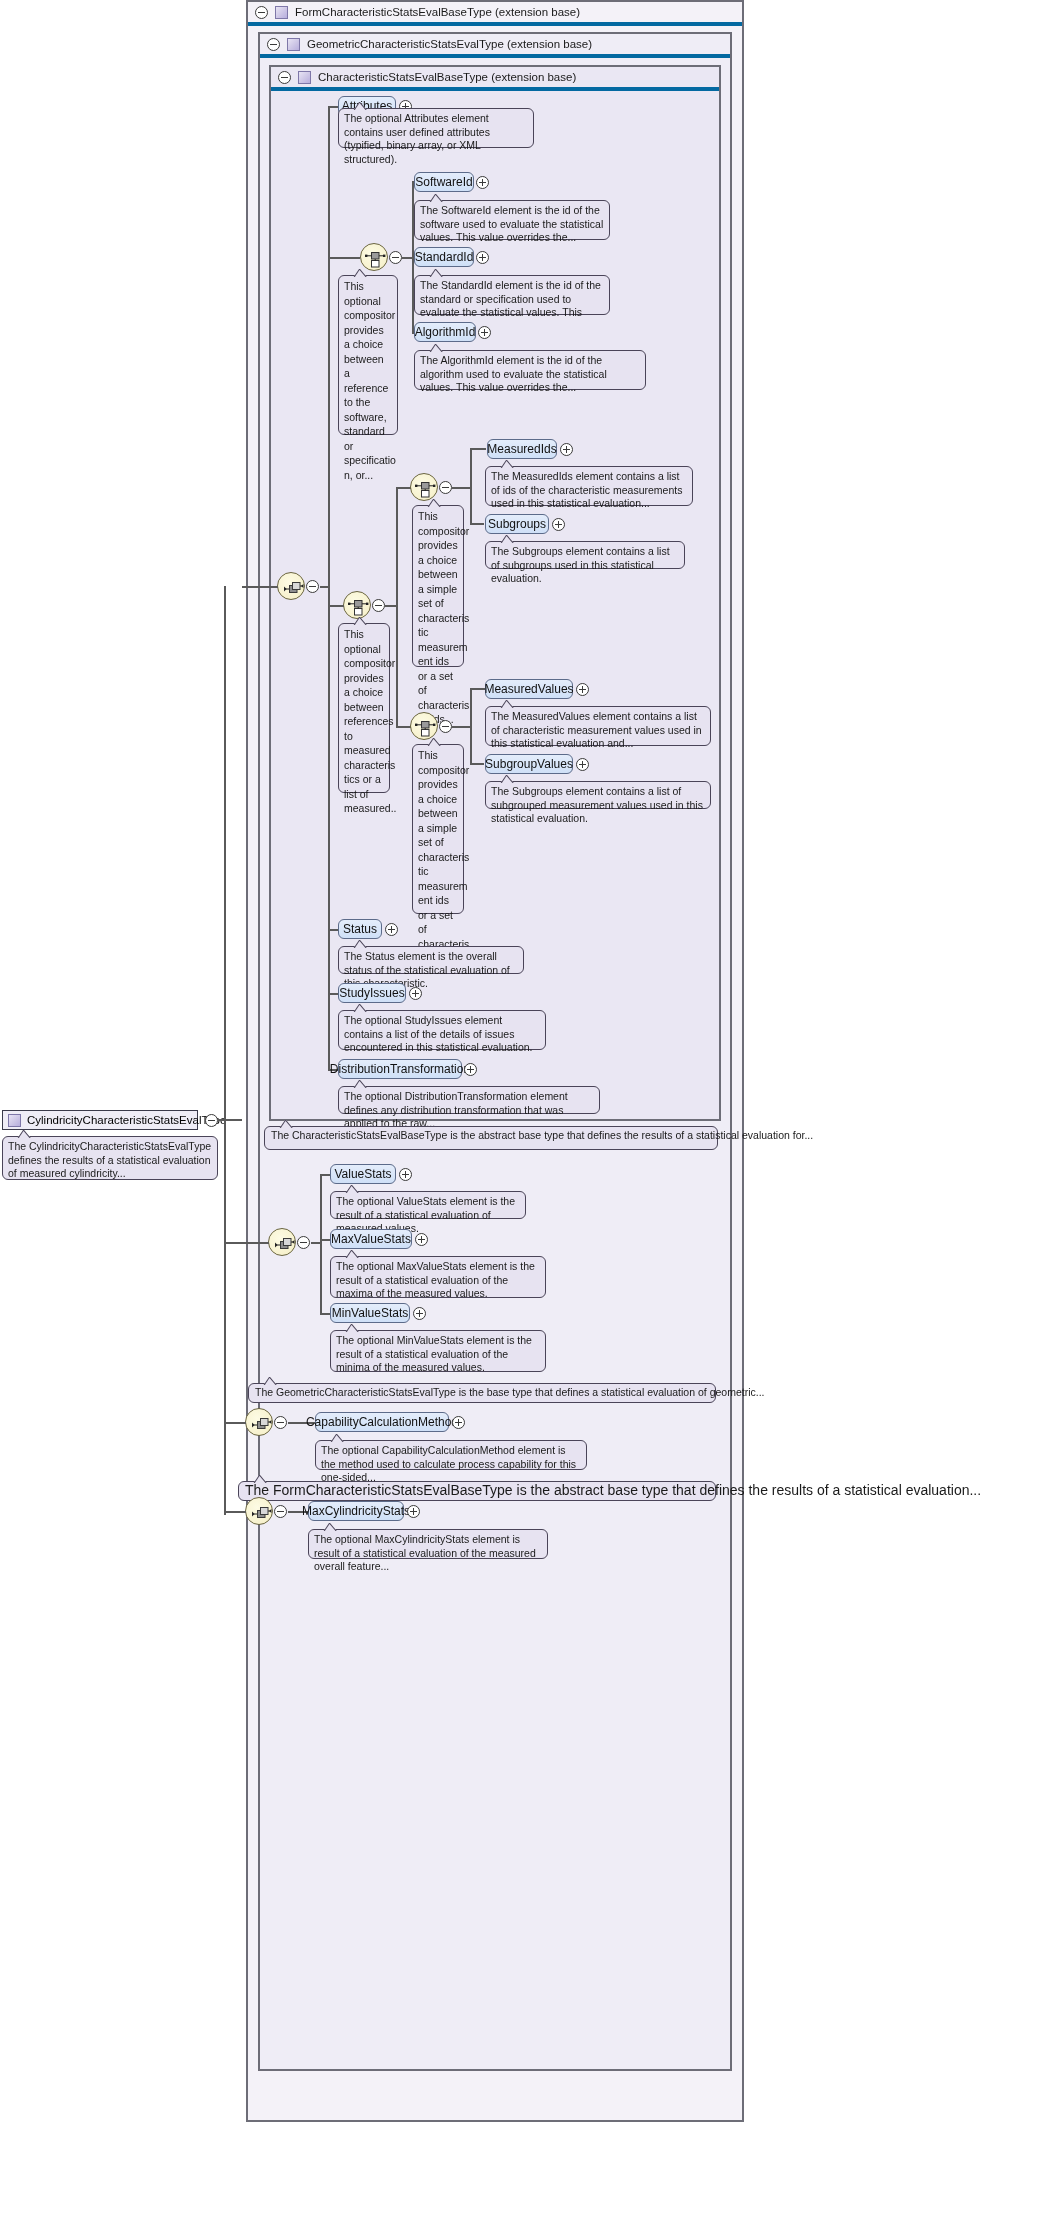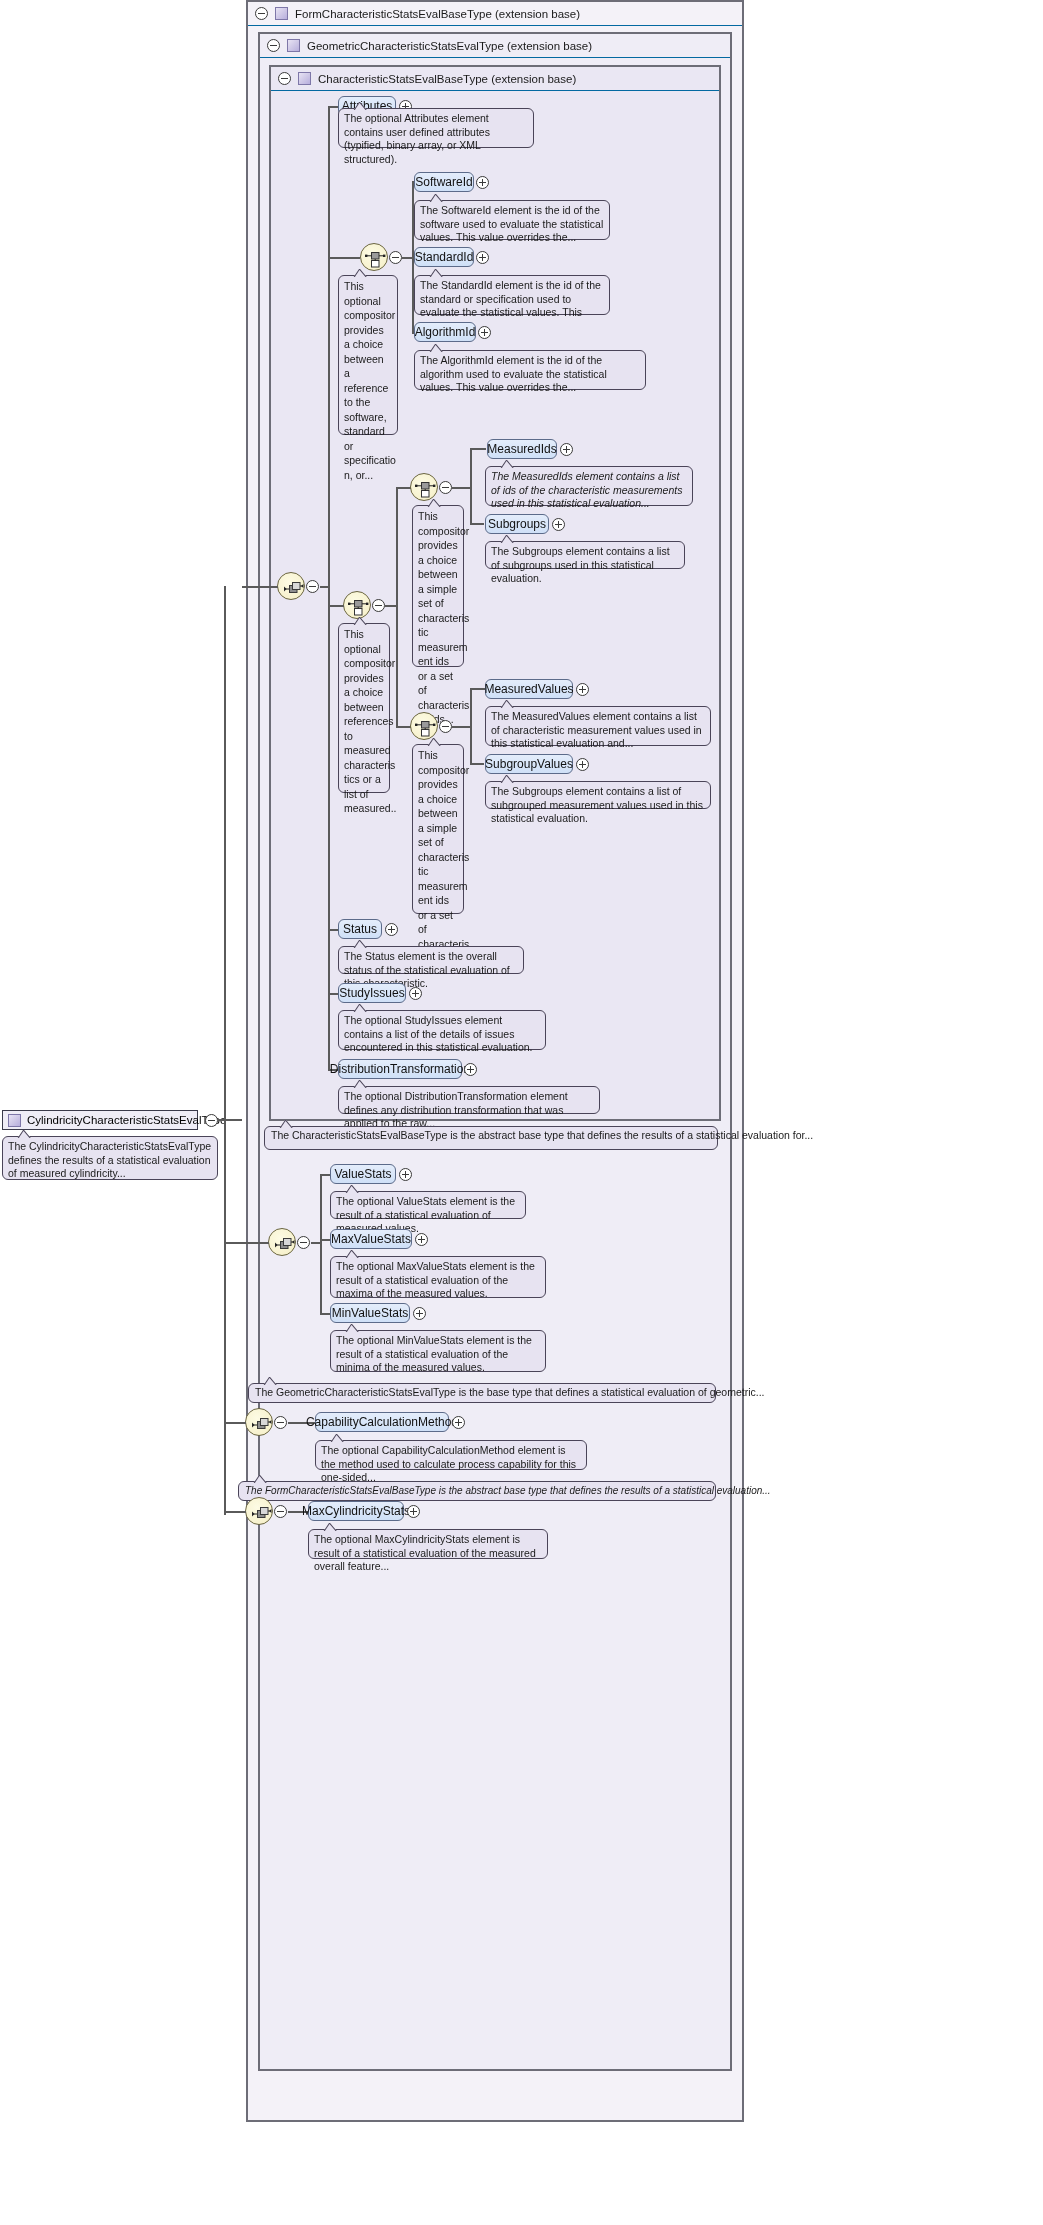--- a/index.html
+++ b/index.html
@@ -10,21 +10,21 @@
     -webkit-font-smoothing:antialiased;
   }
   #stage{position:relative;width:1043px;height:2225px;overflow:hidden;background:#fff;}
 
   
   .frame{position:absolute;border:2px solid #6d6d77;background:#f4f2f8;box-sizing:border-box;}
   .frame.lvl1{background:#f4f2f8;}
   .frame.lvl2{background:#efedf6;}
   .frame.lvl3{background:#eae7f3;}
   .frame-head{position:absolute;left:0;top:0;height:24px;width:100%;
-     border-bottom:1px solid #0369a1;box-sizing:border-box;display:flex;align-items:center;
+     border-bottom:4px solid #0369a1;box-sizing:border-box;display:flex;align-items:center;
      padding-left:7px;gap:7px;background:transparent;}
   .frame-title{font-size:11.5px;color:#1a1a1a;white-space:nowrap;}
 
   
   .circ{width:13px;height:13px;border:1px solid #3a3a3a;border-radius:50%;
         background:#fff;position:relative;flex:none;box-sizing:border-box;}
   .circ::before{content:"";position:absolute;left:2px;right:2px;top:5px;height:1px;background:#3a3a3a;}
 
   
   .swatch{width:13px;height:13px;flex:none;border:1px solid #7e77a8;box-sizing:border-box;
@@ -234,21 +234,21 @@
   </div>
 
   <div class="ln lnv" style="left:470px;top:448px;height:76px;"></div>
   <div class="ln lnh" style="left:470px;top:448px;width:16px;"></div>
   <div class="ln lnh" style="left:470px;top:523px;width:14px;"></div>
 
   <div class="elem" style="left:487px;top:439px;width:70px;">
     <span>MeasuredIds</span>
   </div>
   <span class="xp plus" style="left:560px;top:443px;"></span>
-  <div class="note" style="left:485px;top:466px;width:208px;height:40px;font-style:italic;">
+  <div class="note" style="left:485px;top:466px;width:208px;height:40px;">
     <span class="tail"></span>
     <span>The MeasuredIds element contains a list of ids of the characteristic measurements used in this statistical evaluation...</span>
   </div>
 
   <div class="elem" style="left:485px;top:514px;width:64px;">
     <span>Subgroups</span>
   </div>
   <span class="xp plus" style="left:552px;top:518px;"></span>
   <div class="note" style="left:485px;top:541px;width:200px;height:28px;">
     <span class="tail"></span>
@@ -400,21 +400,21 @@
     <span>CapabilityCalculationMethod</span>
   </div>
   <span class="xp plus" style="left:452px;top:1416px;"></span>
   <div class="note" style="left:315px;top:1440px;width:272px;height:30px;">
     <span class="tail"></span>
     <span>The optional CapabilityCalculationMethod element is the method used to calculate process capability for this one-sided...</span>
   </div>
 
   <div class="note bar" style="left:238px;top:1481px;width:478px;height:20px;">
     <span class="tail"></span>
-    <span style="font-size:10px;font-style:italic;">The FormCharacteristicStatsEvalBaseType is the abstract base type that defines the results of a statistical evaluation...</span>
+    <span style="font-size:14px;">The FormCharacteristicStatsEvalBaseType is the abstract base type that defines the results of a statistical evaluation...</span>
   </div>
 
   <div class="ln lnv" style="left:224px;top:1422px;height:89px;"></div>
   <div class="comp" style="left:245px;top:1497px;">
     <svg width="28" height="28" viewBox="0 0 28 28">
       <rect x="11.5" y="12.5" width="7.5" height="7" fill="#8e8e8e" stroke="#3a3a3a" stroke-width="1"></rect>
       <rect x="14.5" y="9.5" width="7.5" height="7" fill="#d8d8d8" stroke="#3a3a3a" stroke-width="1"></rect>
       <line x1="6" y1="16" x2="11" y2="16" stroke="#222" stroke-width="1"></line>
       <polygon points="6,13.6 6,18.4 8.6,16" fill="#222"></polygon>
       <line x1="22" y1="13" x2="25" y2="13" stroke="#222" stroke-width="1"></line>

